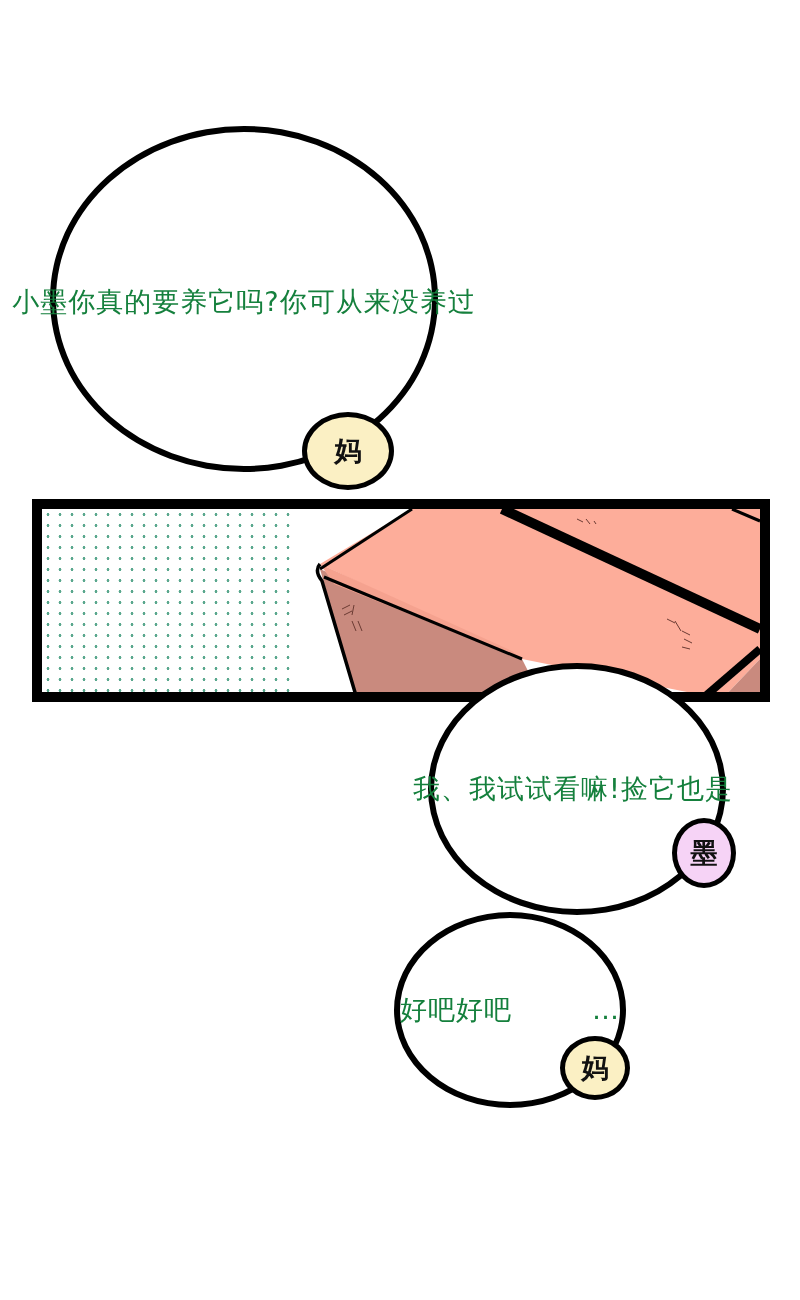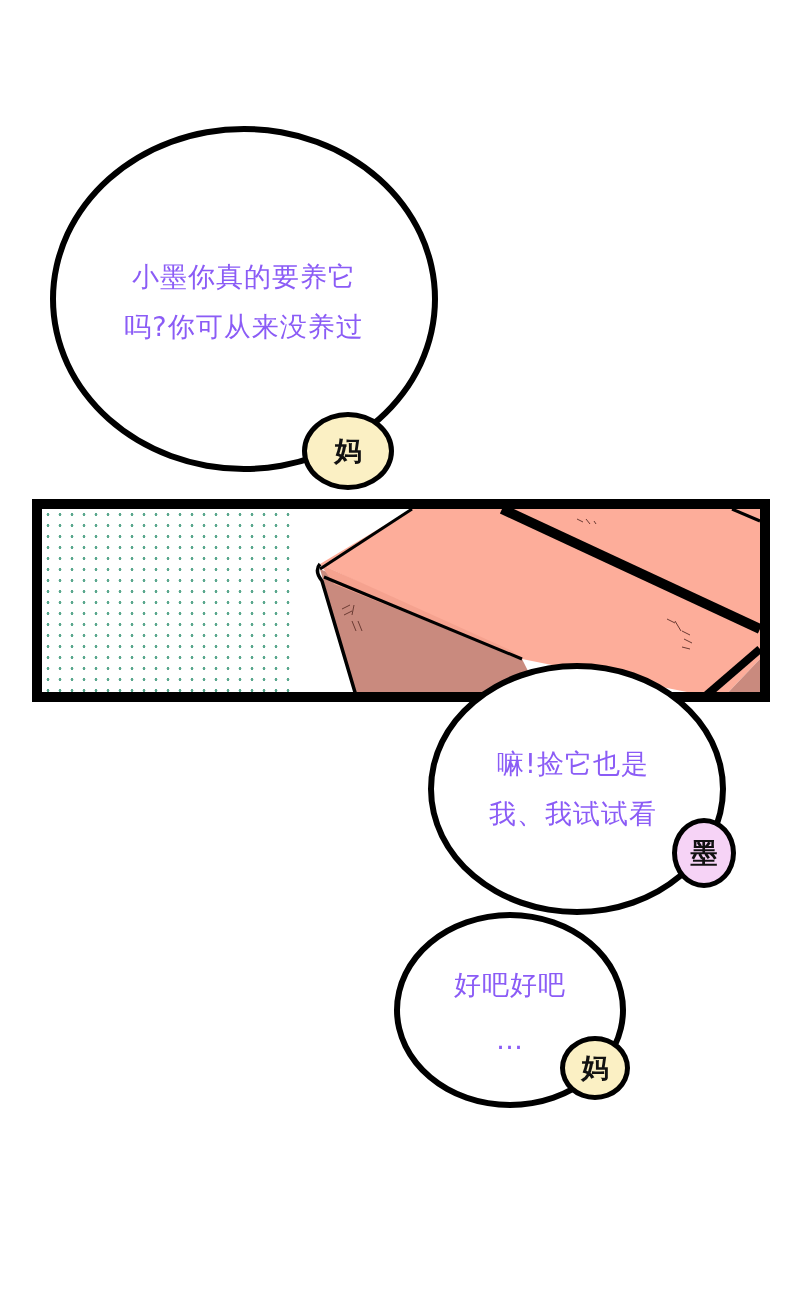--- a/index.html
+++ b/index.html
@@ -4,22 +4,22 @@
 <style>
   html, body { margin: 0; padding: 0; }
   body {
     width: 800px; height: 1300px; position: relative; overflow: hidden;
     background: #ffffff;
     font-family: "DejaVu Sans", "Liberation Sans", sans-serif;
   }
   .bubble {
     position: absolute; background: #fff; border: 6px solid #000;
     border-radius: 50%; box-sizing: border-box;
-    display: flex; flex-direction: column; align-items: center; justify-content: center;
-    text-align: center; color: #8b5cf6;
+    display: flex; align-items: center; justify-content: center;
+    text-align: center; color: #15803d;
   }
   .bubble .line { display: block; font-size: 27px; line-height: 50px; letter-spacing: 1px; white-space: nowrap; }
   .badge {
     position: absolute; border: 5px solid #000; border-radius: 50%; box-sizing: border-box;
     display: flex; align-items: center; justify-content: center;
     font-size: 27px; color: #111; font-weight: bold;
   }
   .panel {
     position: absolute; left: 32px; top: 499px; width: 738px; height: 203px;
     border: 10px solid #000; box-sizing: border-box; overflow: hidden; background: #fff;
@@ -59,22 +59,22 @@
     <path d="M690,0 L718,12" stroke="#000" stroke-width="3" fill="none"></path>
     <path d="M660,190 L718,140" stroke="#000" stroke-width="8" fill="none"></path>
 
     <path d="M300,100 l8,-4 M302,106 l8,-4 M312,96 l-2,10 M310,112 l4,10 M316,112 l4,10" stroke="#6b3b33" stroke-width="1" fill="none"></path>
     <path d="M535,10 l6,3 M544,10 l4,5 M552,12 l2,3" stroke="#6b3b33" stroke-width="1" fill="none"></path>
     <path d="M625,110 l8,4 M633,112 l6,10 M640,122 l8,4 M642,130 l8,4 M640,138 l8,2" stroke="#6b3b33" stroke-width="1" fill="none"></path>
   </svg>
 </div>
 
 <div class="bubble" style="left:428px; top:663px; width:298px; height:252px; padding-right:8px;">
+  <span class="line">我、我试试看</span>
   <span class="line">嘛!捡它也是</span>
-  <span class="line">我、我试试看</span>
 </div>
 <div class="badge" style="left:672px; top:818px; width:64px; height:70px; background:#f6d3f6;">墨</div>
 
-<div class="bubble" style="left:394px; top:912px; width:232px; height:196px;">
+<div class="bubble" style="left:394px; top:912px; width:232px; height:196px;justify-content:space-between;">
   <span class="line" style="line-height:60px;">好吧好吧</span>
   <span class="line" style="line-height:50px;">…</span>
 </div>
 <div class="badge" style="left:560px; top:1036px; width:70px; height:64px; background:#fbf0c4;">妈</div>
 
 </body></html>

